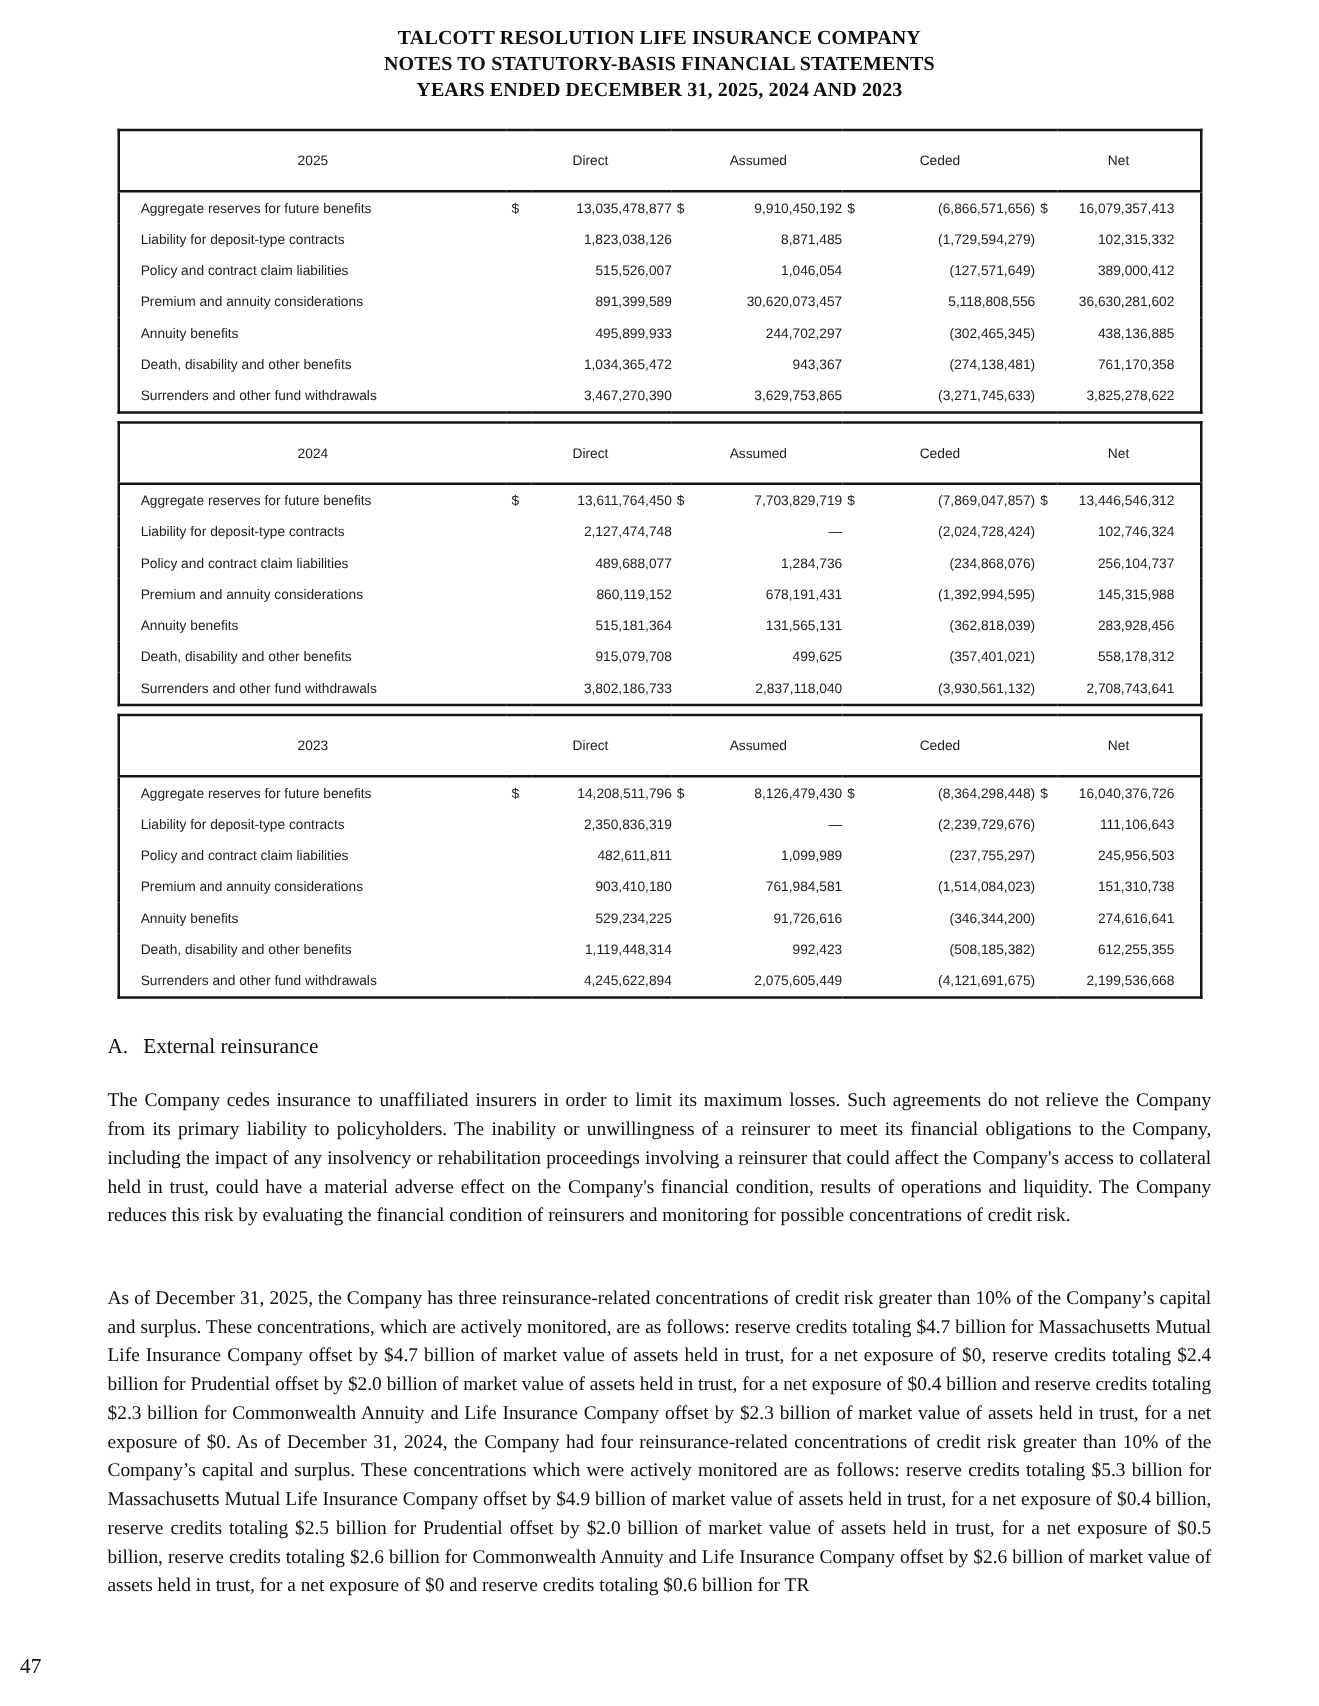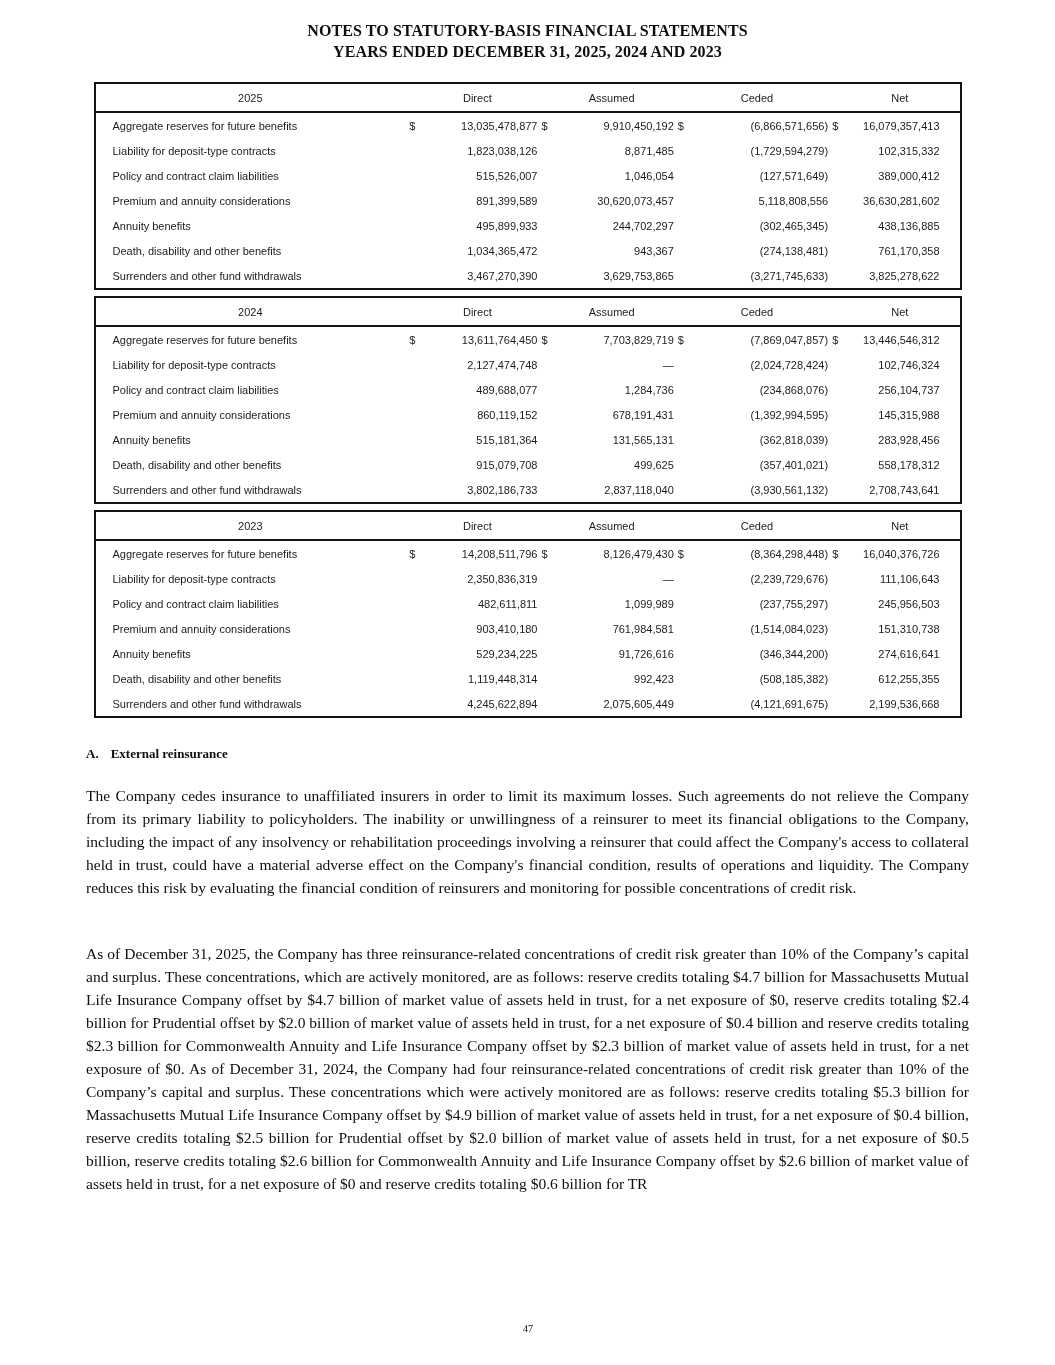--- a/index.html
+++ b/index.html
@@ -36,62 +36,63 @@
     font-family: "Liberation Sans", sans-serif;
     font-size: 11px;
     color: #1c1c1c;
     margin-bottom: 6px;
   }
   table.yt thead th {
     border-bottom: 2px solid #141414;
     font-weight: normal;
     height: 27px;
     vertical-align: middle;
-    padding: 0;
+    padding: 10px;
   }
   table.yt th.yr  { text-align: center; }
   table.yt th.col { text-align: center; padding-left: 12px; }
   table.yt tbody td {
     height: 25px;
     vertical-align: middle;
     padding: 0;
     white-space: nowrap;
     overflow: visible;
   }
   table.yt td.lbl { text-align: left; padding-left: 17px; }
   table.yt td.ds  { text-align: left; padding-left: 4px; }
   table.yt td.val { text-align: right; }
   table.yt td.val.last { padding-right: 20px; }
   .section-heading {
     margin: 28px 86px 0 86px;
-    font-size: 13px;
-    font-weight: bold;
+    font-size: 17px;
+    font-weight: normal;
   }
   .section-heading .hletter { margin-right: 12px; }
   .body-par {
     margin: 22px 86px 0 86px;
     font-size: 15.5px;
     line-height: 23px;
     text-align: justify;
   }
   .body-par.second { margin-top: 43px; }
   .page-number {
     position: absolute;
-    left: 1px; right: 0;
+    left: 16px; right: 0;
     top: 1323px;
-    text-align: center;
-    font-size: 10px;
+    text-align: left;
+    font-size: 17px;
   }
 </style>
 </head>
 <body>
 
 <div class="page">
 
   <div class="title-block">
+    <div>TALCOTT RESOLUTION LIFE INSURANCE COMPANY</div>
     <div>NOTES TO STATUTORY-BASIS FINANCIAL STATEMENTS</div>
     <div>YEARS ENDED DECEMBER 31, 2025, 2024 AND 2023</div>
   </div>
 
 
   <div class="tables-wrap">
 
     <table class="yt">
       <colgroup>
         <col style="width:310px">

